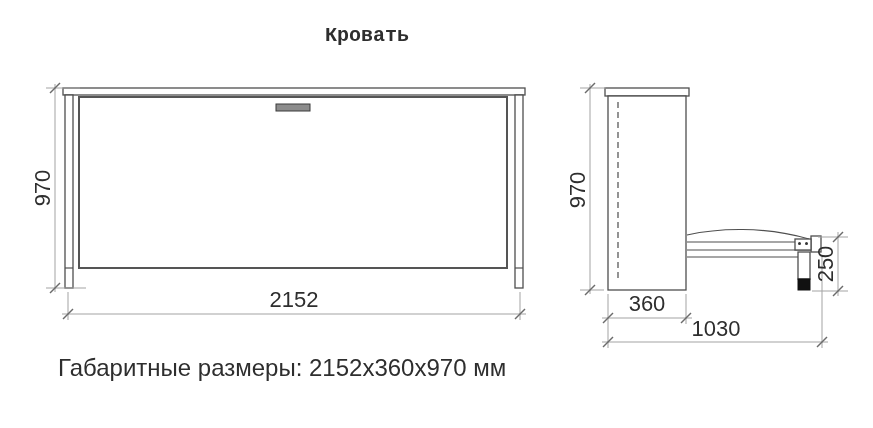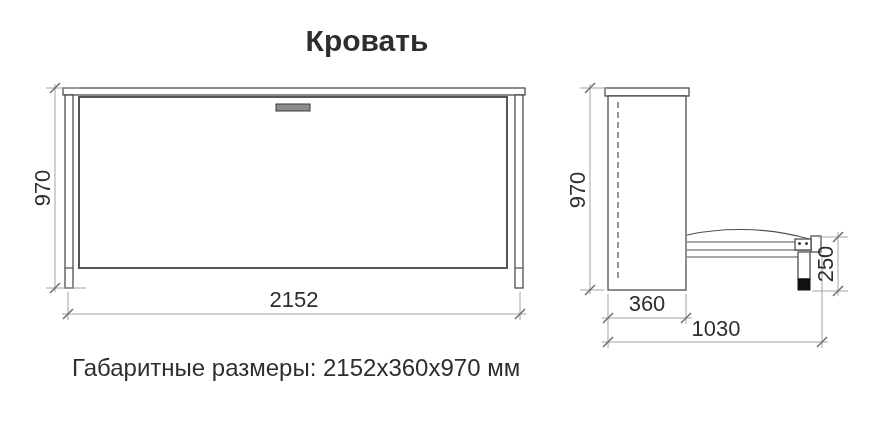--- a/index.html
+++ b/index.html
@@ -3,24 +3,24 @@
 <meta charset="utf-8">
 <style>
   html,body{margin:0;padding:0;}
   body{
     width:873px;height:428px;position:relative;overflow:hidden;
     background:var(--background,#ffffff);
     font-family:"Liberation Sans",sans-serif;
   }
   .title{
     position:absolute;top:24px;left:0;width:734px;text-align:center;
-    font-size:30px;font-weight:700;color:var(--text,#2e2e2e);
+    font-size:20px;font-weight:700;color:var(--text,#2e2e2e);font-family:Liberation Mono, monospace;
   }
   .caption{
-    position:absolute;top:354px;left:72px;
+    position:absolute;top:354px;left:58px;
     font-size:24px;color:var(--text,#2e2e2e);white-space:nowrap;
   }
   svg{position:absolute;top:0;left:0;}
   .part{fill:#ffffff;stroke:var(--outline,#4f4f4f);stroke-width:1.3;}
   .panel{fill:#ffffff;stroke:var(--panel-outline,#555555);stroke-width:2;}
   .thin{stroke:var(--outline,#4f4f4f);stroke-width:1.2;fill:none;}
   .hidden-line{stroke:#3c3c3c;stroke-width:1.1;stroke-dasharray:6 4;fill:none;}
   .handle{fill:var(--handle-fill,#8c8c8c);stroke:#3a3a3a;stroke-width:1;}
   .foot{fill:var(--foot-fill,#111111);stroke:#111111;stroke-width:1;}
   .ext,.dim{stroke:var(--dim-line,#a3a3a3);stroke-width:1;fill:none;}

